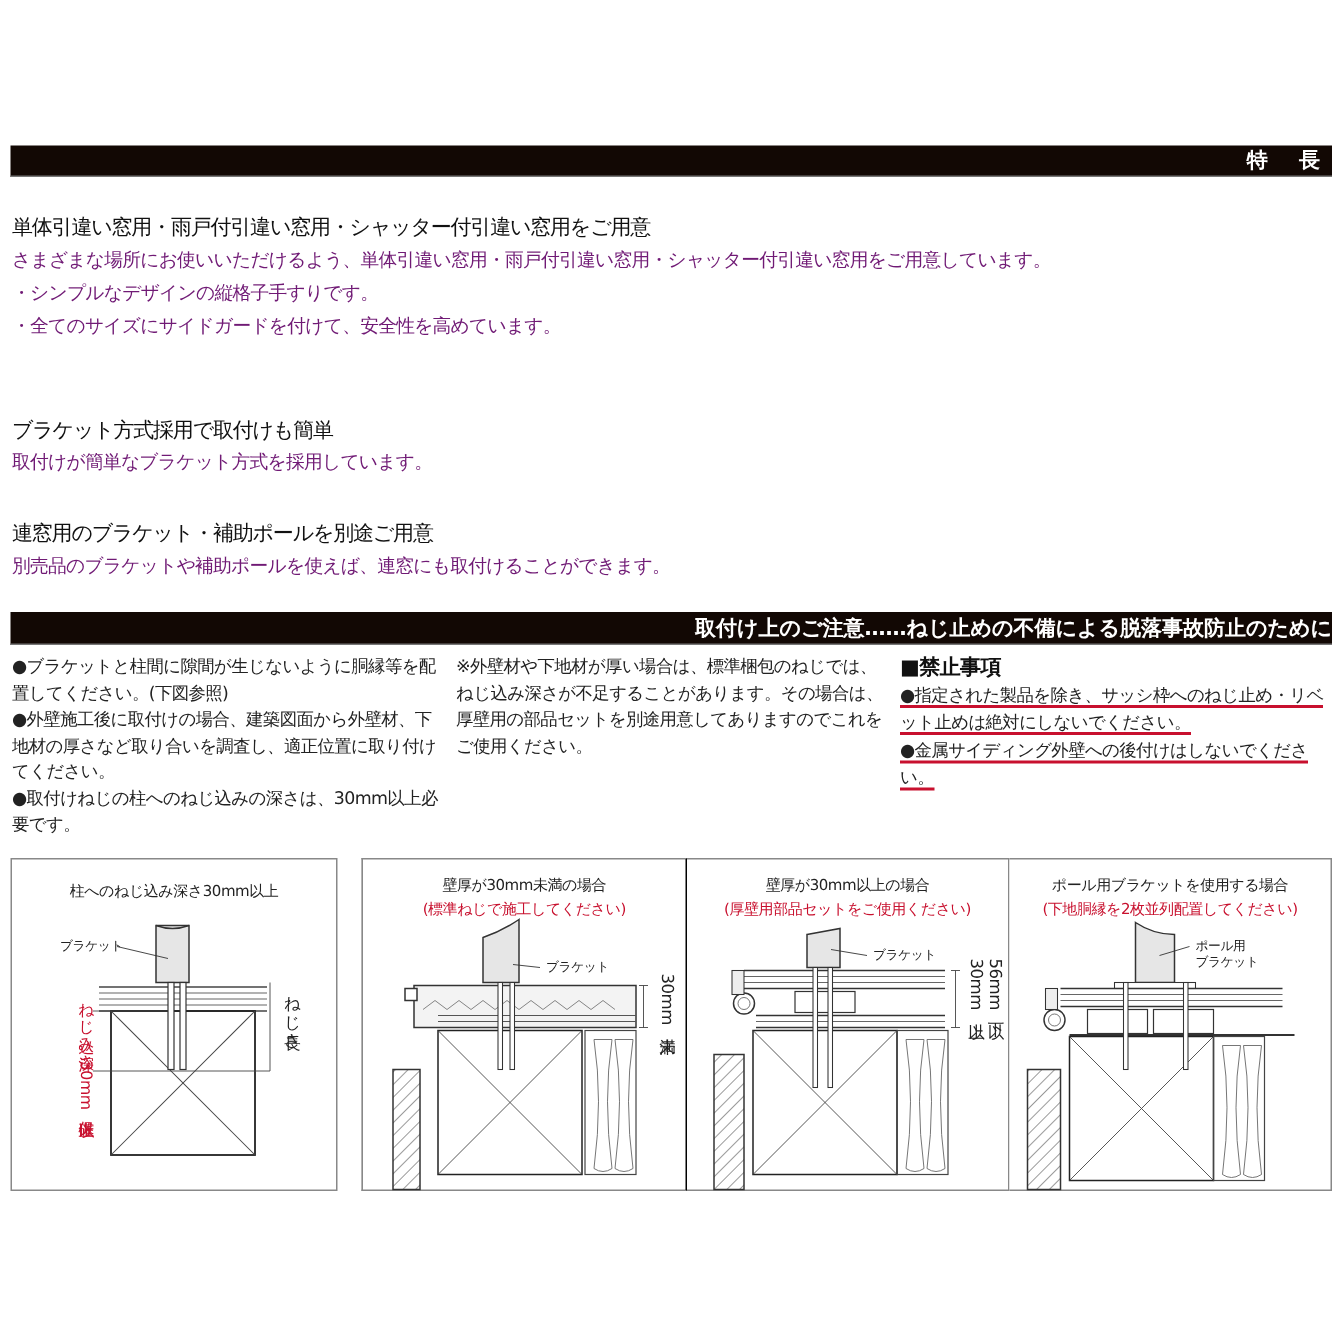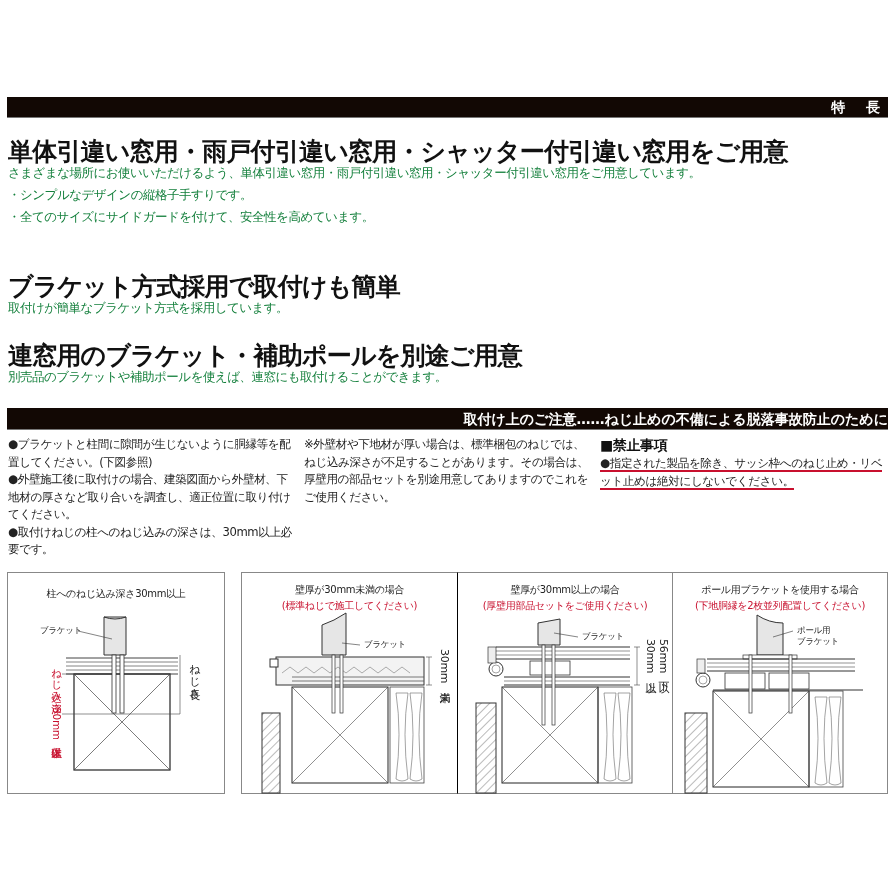--- a/index.html
+++ b/index.html
@@ -7,22 +7,22 @@
   body { position: relative; font-family: "DejaVu Sans", sans-serif; color: #1a1a1a; }
   .bar {
     position: absolute; left: 7px; width: 881px; height: 21px;
     background: #120804; color: #fff; text-align: right;
     font-size: 14px; font-weight: bold; line-height: 21px; letter-spacing: 1px;
     border-bottom: 1px solid #777;
   }
   .bar.features { top: 97px; letter-spacing: 8px; }
   .bar.caution { top: 408px; height: 22px; line-height: 22px; font-size: 14px; letter-spacing: 0; padding-left: 23px; }
   .sec { position: absolute; left: 8px; }
-  .sec h2 { font-size: 25px; font-weight: bold; letter-spacing: -0.8px; line-height: 24px; color: #111; }
-  .sec p { font-size: 12.5px; line-height: 18px; letter-spacing: -0.5px; color: #15803d; }
+  .sec h2 { font-size: 14px; font-weight: normal; letter-spacing: -0.8px; line-height: 24px; color: #111; }
+  .sec p { font-size: 12.5px; line-height: 18px; letter-spacing: -0.5px; color: #701a75; }
   .col { position: absolute; top: 436px; font-size: 11.6px; line-height: 17.5px; letter-spacing: -0.4px; color: #222; }
   .col.c1 { left: 8px; width: 288px; }
   .col.c2 { left: 304px; width: 290px; }
   .col.c3 { left: 600px; width: 290px; }
   .col.c3 h3 { font-size: 14px; font-weight: bold; line-height: 19px; color: #111; }
   .prohib-line { display: inline; border-bottom: 2px solid #c8102e; }
   .panel { position: absolute; border: 1px solid #888; background: #fff; }
   .panel-title { position: absolute; left: 0; right: 0; text-align: center; font-size: 10px; letter-spacing: -0.3px; color: #222; }
   .panel-sub { position: absolute; left: 0; right: 0; text-align: center; font-size: 10px; letter-spacing: -0.3px; color: #c8102e; }
   .lbl { position: absolute; font-size: 8.5px; color: #222; letter-spacing: -0.3px; }
@@ -58,20 +58,21 @@
   <div>●ブラケットと柱間に隙間が生じないように胴縁等を配置してください。(下図参照)</div>
   <div>●外壁施工後に取付けの場合、建築図面から外壁材、下地材の厚さなど取り合いを調査し、適正位置に取り付けてください。</div>
   <div>●取付けねじの柱へのねじ込みの深さは、30mm以上必要です。</div>
 </div>
 <div class="col c2">
   <div>※外壁材や下地材が厚い場合は、標準梱包のねじでは、ねじ込み深さが不足することがあります。その場合は、厚壁用の部品セットを別途用意してありますのでこれをご使用ください。</div>
 </div>
 <div class="col c3">
   <h3>■禁止事項</h3>
   <div style="margin-bottom:2px;"><span class="prohib-line">●指定された製品を除き、サッシ枠へのねじ止め・リベット止めは絶対にしないでください。</span></div>
+  <div><span class="prohib-line">●金属サイディング外壁への後付けはしないでください。</span></div>
 </div>
 
 <div class="panel" style="left:7px; top:572px; width:218px; height:222px;">
   <div class="panel-title" style="top:14px;">柱へのねじ込み深さ30mm以上</div>
   <svg width="218" height="222">
 
     <path d="M96 44 L118 44 L118 82 L96 82 Z" fill="#e6e6e6" stroke="#333" stroke-width="1"></path>
     <path d="M96 44 Q107 48 118 44" fill="none" stroke="#333"></path>
     <line x1="70" y1="58" x2="104" y2="66" stroke="#333" stroke-width="0.6"></line>
 

